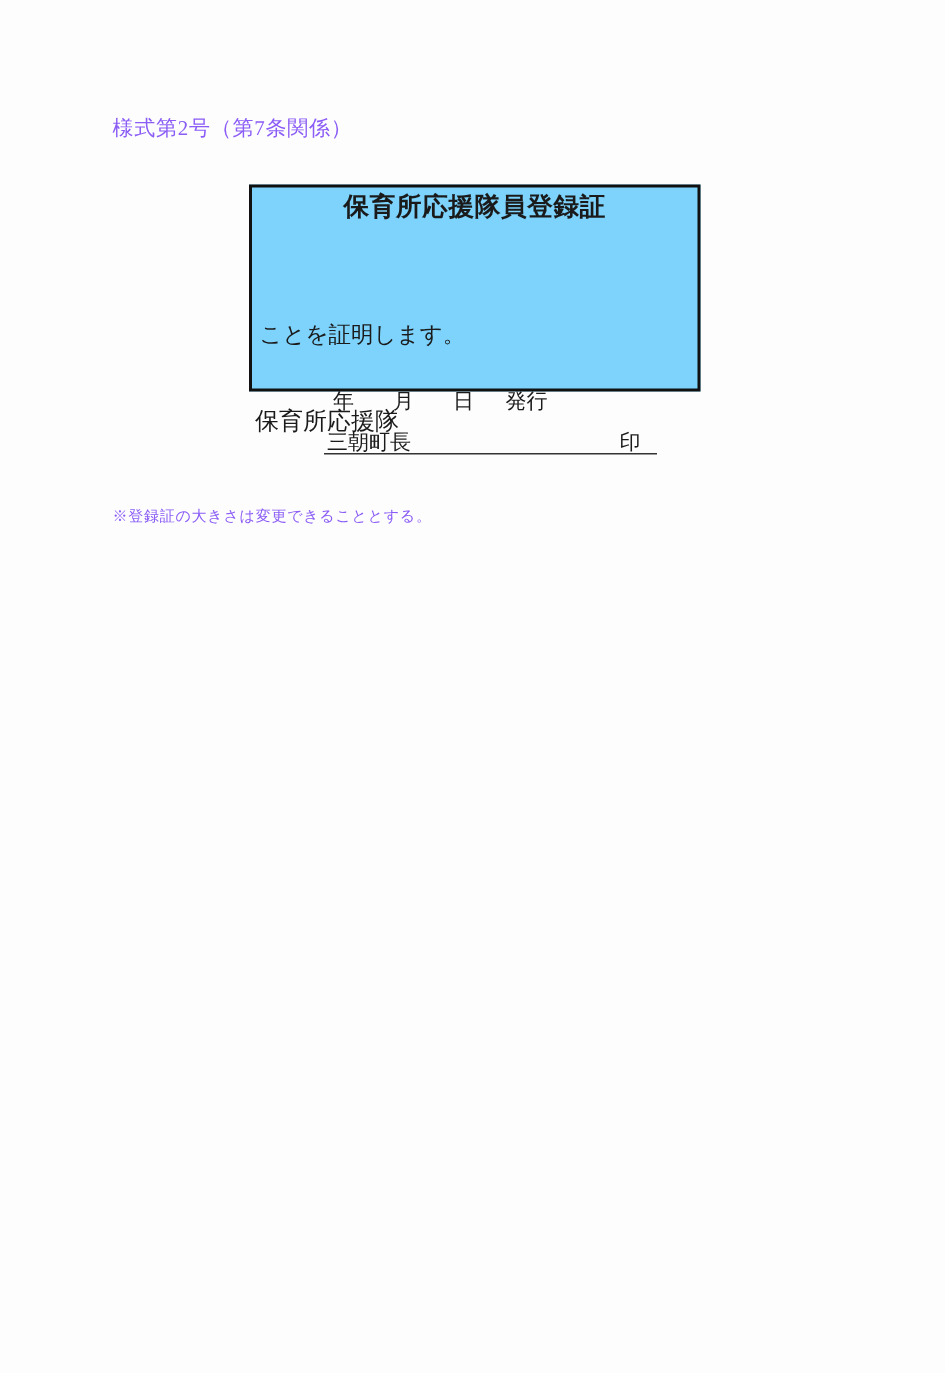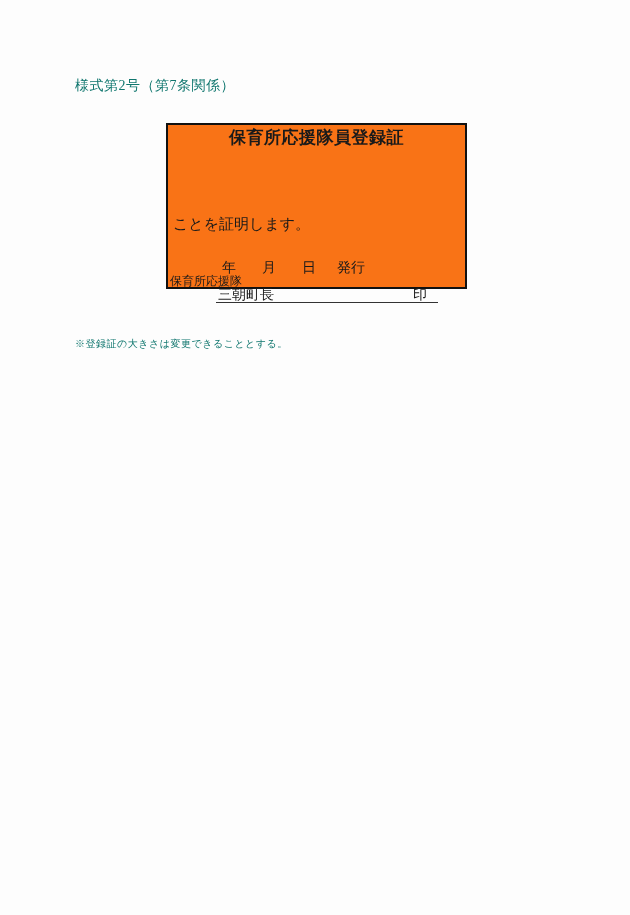--- a/index.html
+++ b/index.html
@@ -8,43 +8,43 @@
   }
   body {
     width: 630px;
     height: 915px;
     position: relative;
     background: #fdfdfd;
     overflow: hidden;
   }
   .serif-text {
     font-family: "Liberation Serif", serif;
-    color: #0f766e;
+    color: #8b5cf6;
   }
   .gothic-text {
     font-family: "Liberation Sans", sans-serif;
     color: #1a1a1a;
   }
   .form-label {
     position: absolute;
     left: 75px;
     top: 77px;
     font-size: 14px;
     letter-spacing: 0.5px;
     white-space: nowrap;
   }
   .card {
     position: absolute;
     left: 166px;
     top: 123px;
     width: 301px;
-    height: 166px;
+    height: 138px;
     border: 2px solid #111111;
     box-sizing: border-box;
-    background: #f97316;
+    background: #7dd3fc;
   }
   .card-inner {
     position: relative;
     width: 100%;
     height: 100%;
   }
   .card-title {
     position: absolute;
     left: 0;
     top: 1px;
@@ -101,21 +101,21 @@
     white-space: nowrap;
   }
   .date-year   { left: 54px; }
   .date-month  { left: 94px; }
   .date-day    { left: 134px; }
   .date-issued { left: 169px; }
   .org-label {
     position: absolute;
     left: 2px;
     top: 149px;
-    font-size: 12px;
+    font-size: 16px;
     line-height: 15px;
     white-space: nowrap;
   }
   .mayor-row {
     position: absolute;
     left: 0;
     top: 162px;
     width: 222px;
     height: 15px;
     border-bottom: 1.5px solid #333333;

